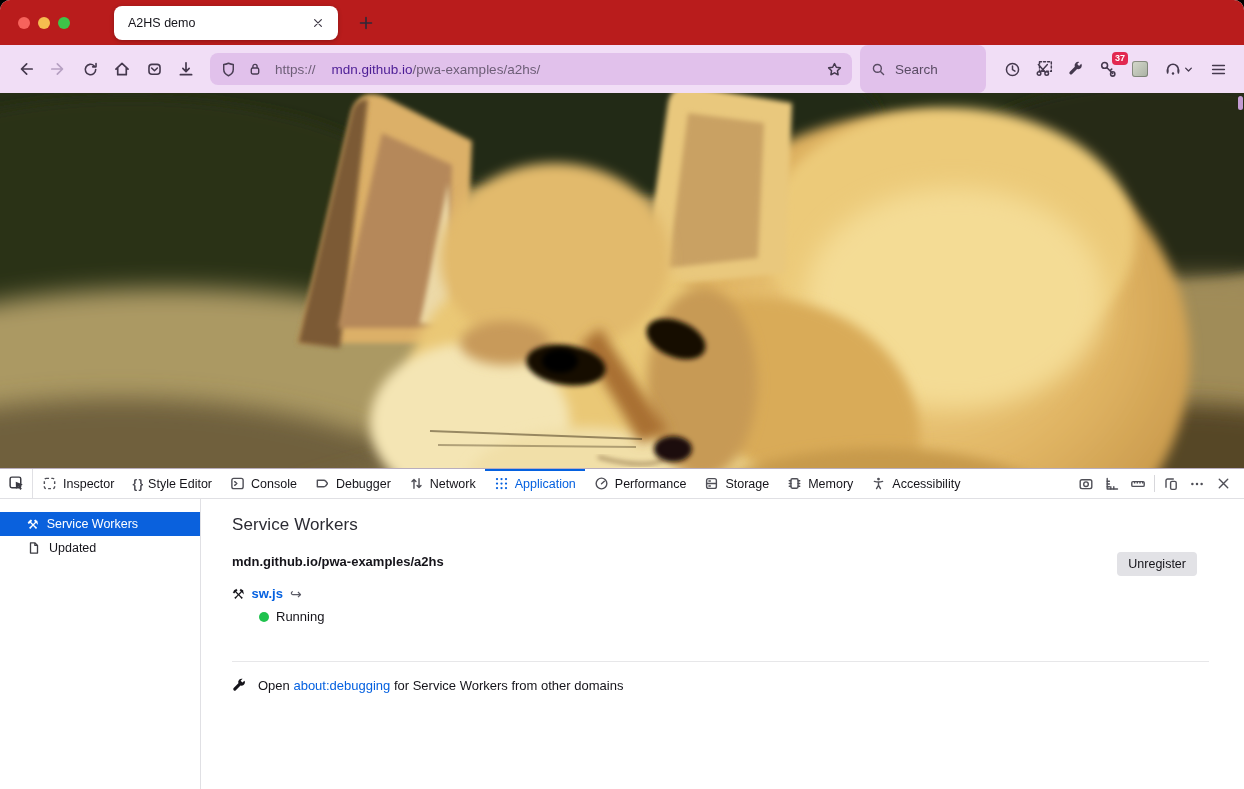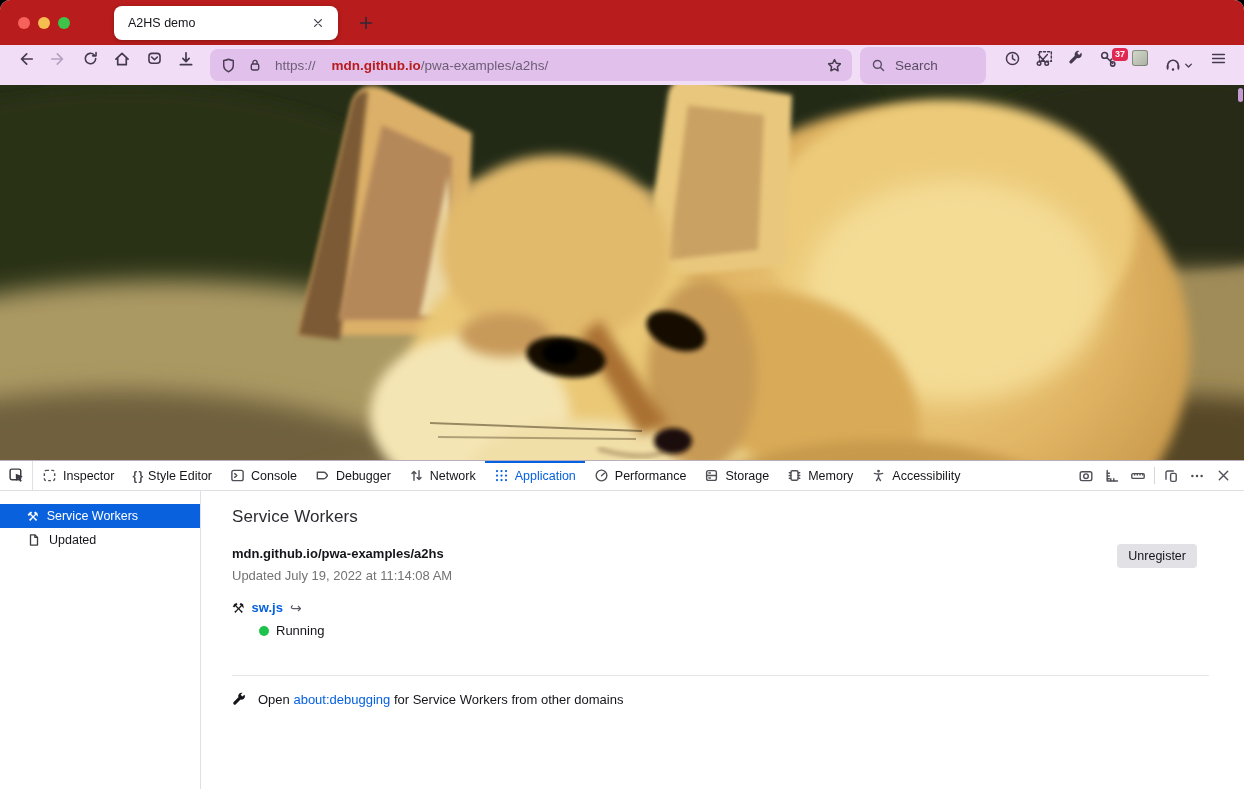--- a/index.html
+++ b/index.html
@@ -12,29 +12,29 @@
   .lights { display:flex; gap:8px; padding:0 16px 0 18px; }
   .light { width:12px; height:12px; border-radius:50%; }
   .light.red { background:#f6635c; } .light.yellow { background:#f5bd4f; } .light.green { background:#3ec448; }
   .tab { width:224px; height:34px; margin-left:28px; background:#fff; border-radius:8px; box-shadow:0 1px 4px rgba(0,0,0,.25); display:flex; align-items:center; padding:0 8px 0 14px; }
   .tab-title { flex:1; font-size:12.5px; color:#15141a; white-space:nowrap; overflow:hidden; }
   .tab-close, .newtab-btn { display:flex; align-items:center; justify-content:center; width:24px; height:24px; border-radius:4px; color:#3e3946; }
   .newtab-btn { margin-left:16px; color:#2f2839; }
 
   
   .toolbar { flex:0 0 40px; background:#f1def6; display:flex; align-items:center; padding:0 10px; }
-  .tb-btn { width:32px; height:30px; flex:0 0 auto; display:flex; justify-content:center; border-radius:6px; color:#45394e; position:relative; }
+  .tb-btn { width:32px; height:30px; flex:0 0 auto; display:flex; align-items:center; justify-content:center; border-radius:6px; color:#45394e; position:relative; }
   .tb-btn.disabled { color:#b6a0c2; }
   .urlbar { flex:1 1 auto; min-width:0; height:32px; background:#e1c1eb; border-radius:8px; display:flex; align-items:center; margin:0 8px; padding:0 4px 0 10px; }
   .urlbar .sep-ico { color:#4a3d54; display:flex; align-items:center; margin-right:10px; }
   .url-text { flex:1; font-size:13.5px; white-space:nowrap; overflow:hidden; margin-left:2px; }
   .url-scheme, .url-path { color:#6d5e77; }
-  .url-domain { color:#b91c1c; font-weight:700;padding-left:16px; }
+  .url-domain { color:#4c1d95; font-weight:400;padding-left:16px; }
   .star-btn { width:28px; height:28px; display:flex; align-items:center; justify-content:center; color:#45394e; border-radius:6px; }
-  .searchbox { flex:0 0 126px; height:37px; background:#e1c1eb; border-radius:8px; display:flex; align-items:center; gap:9px; padding:0 11px; margin-right:10px; color:#5a4c64; font-size:13.5px; }
+  .searchbox { flex:0 0 126px; height:48px; background:#e1c1eb; border-radius:8px; display:flex; align-items:center; gap:9px; padding:0 11px; margin-right:10px; color:#5a4c64; font-size:13.5px; }
   .badge { position:absolute; top:-2px; right:-4px; background:#e22850; color:#fff; font-size:9px; font-weight:700; line-height:1; padding:2px 3px; border-radius:4px; }
   .ext-tile { width:16px; height:16px; border-radius:3px; background:linear-gradient(135deg,#d6dacd,#a9b0a2); box-shadow:inset 0 0 0 1px rgba(90,95,85,.6); }
   .acct { display:flex; align-items:center; }
 
   
   .content { flex:0 0 375px; position:relative; overflow:hidden; background:#8b7b50; }
   .content svg.photo { display:block; width:100%; height:100%; }
   .page-scrollbar { position:absolute; top:3px; right:1px; width:5px; height:14px; border-radius:3px; background:#c49cd3; }
 
   
@@ -428,21 +428,20 @@
                 <path d="M9 2.4V5h2.8"></path>
               </svg>
           </span>
           <span>Updated</span>
         </div>
       </div>
 
       <div class="dt-main">
         <div class="panel-title">Service Workers</div>
         <div class="scope">mdn.github.io/pwa-examples/a2hs</div>
-        <div class="updated">Updated July 19, 2022 at 11:14:08 AM</div>
         <div class="worker-row">
           <span class="worker-glyph">⚒</span>
           <a class="sw-link" href="#">sw.js</a>
           <span class="jump-arrow">↪</span>
         </div>
         <div class="status-row">
           <span class="dot"></span>
           <span>Running</span>
         </div>
         <button class="unregister-btn">Unregister</button>

